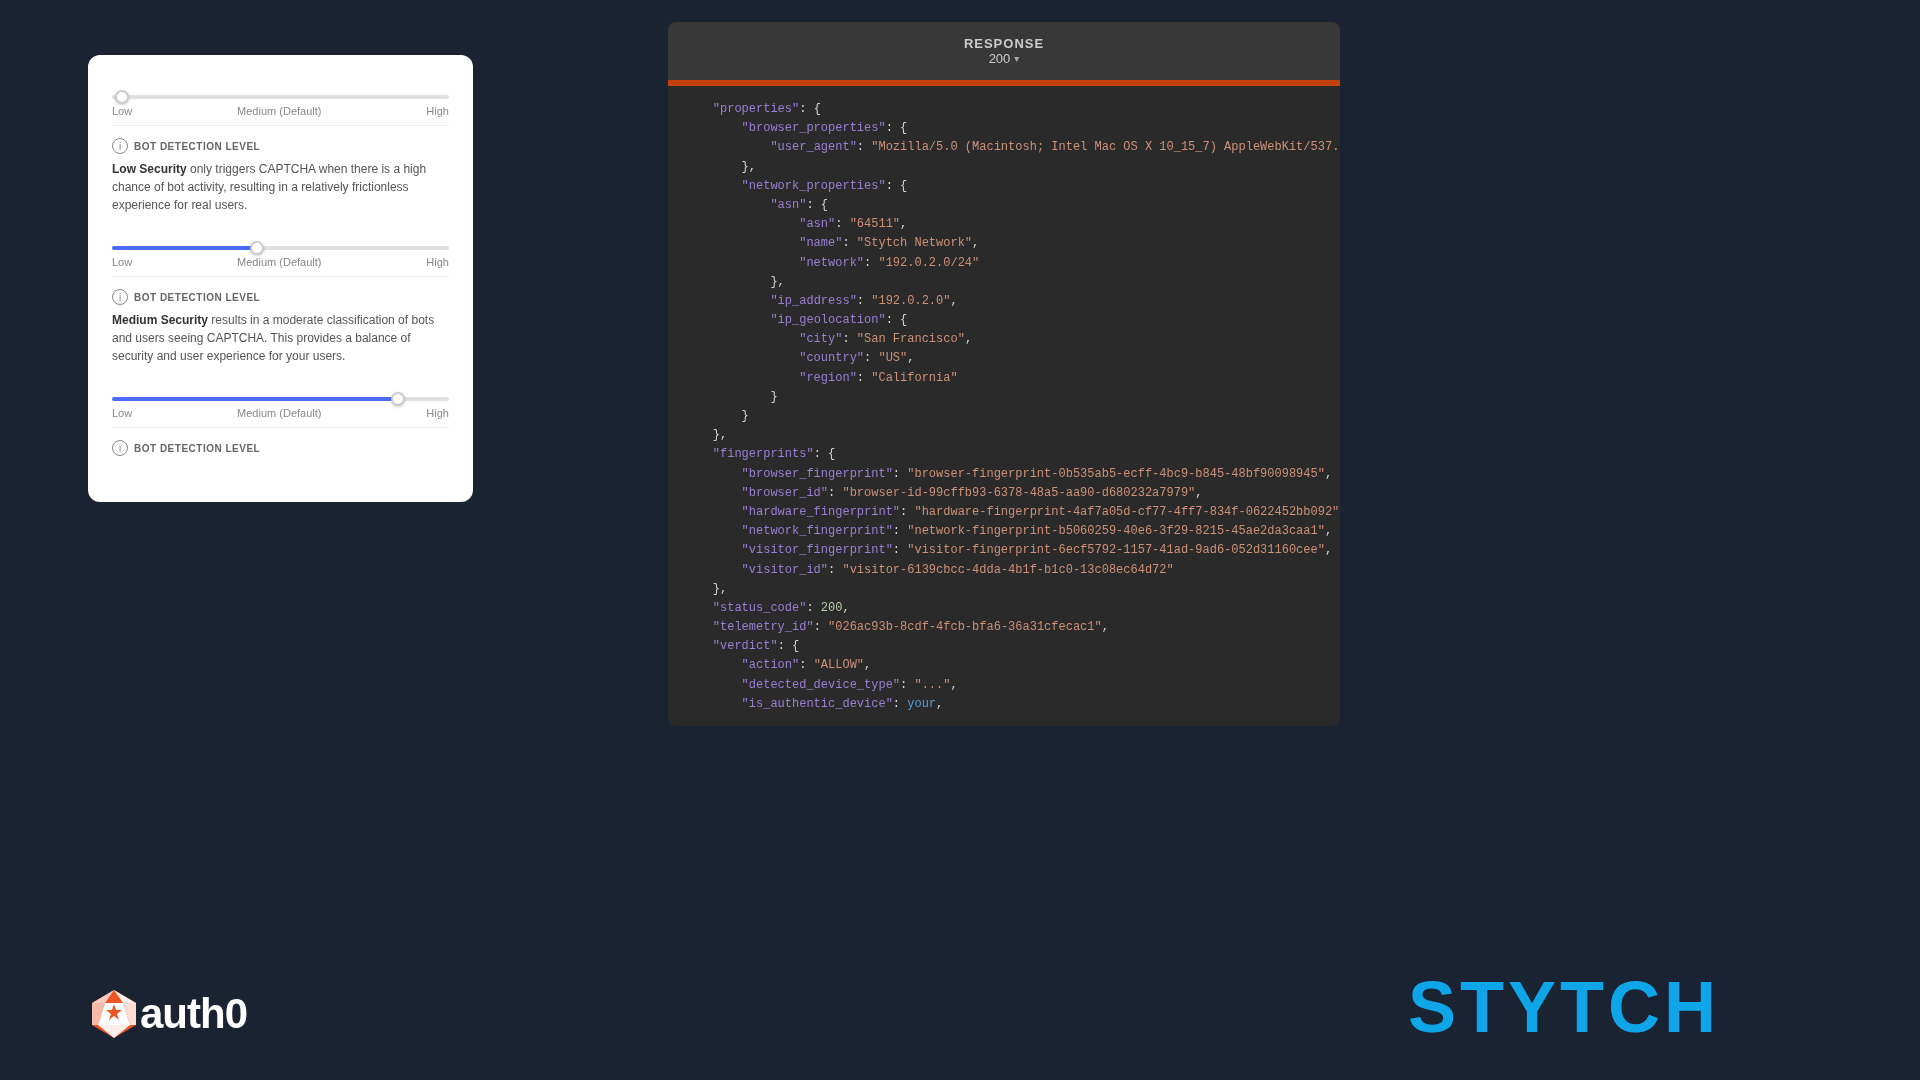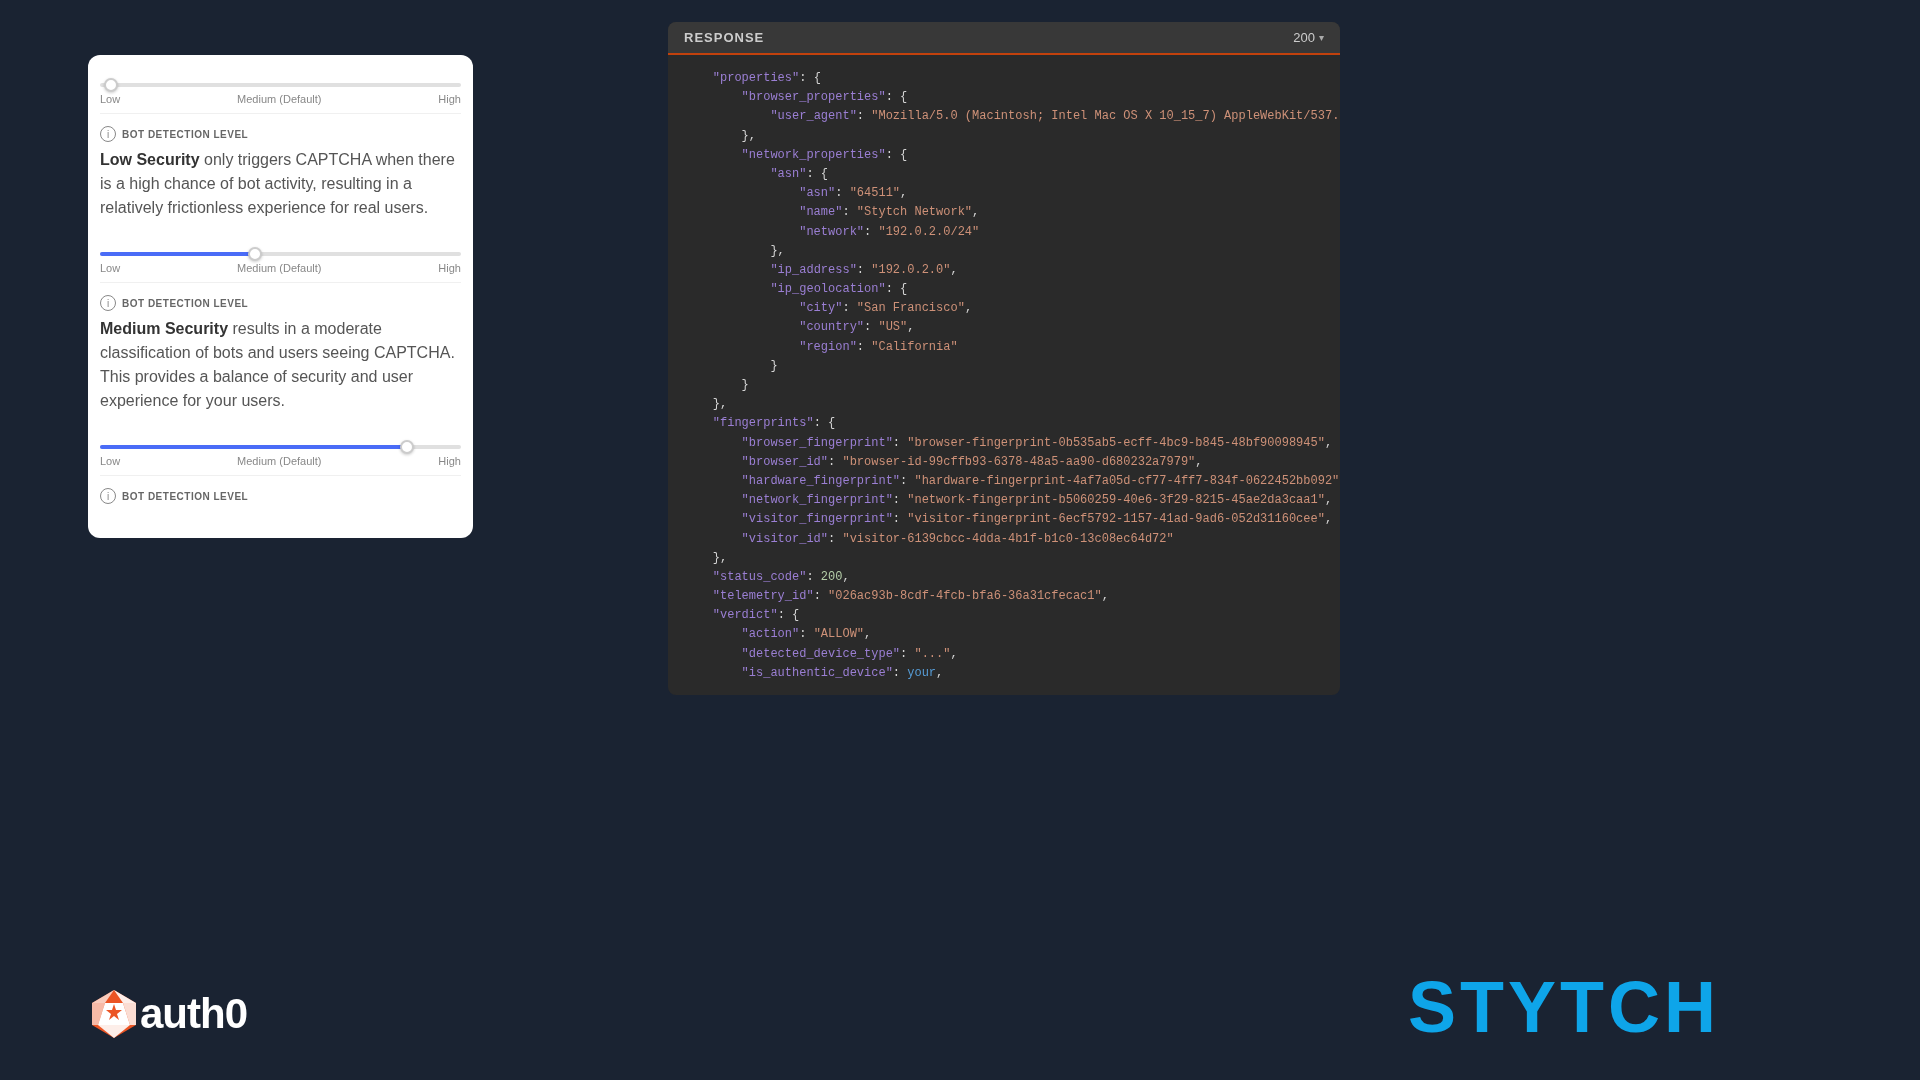--- a/index.html
+++ b/index.html
@@ -14,21 +14,21 @@
     }
 
     
     .left-panel {
       position: absolute;
       left: 88px;
       top: 55px;
       width: 385px;
       background: #ffffff;
       border-radius: 12px;
-      padding: 12px;
+      padding: 24px;
       display: flex;
       flex-direction: column;
       gap: 0;
     }
 
     .slider-section {
       padding: 16px 0 8px 0;
       border-bottom: 1px solid #f0f0f0;
       margin-bottom: 0;
     }
@@ -102,21 +102,21 @@
 
     .bot-detection-label {
       font-size: 10px;
       font-weight: 600;
       color: #666666;
       letter-spacing: 0.5px;
       text-transform: uppercase;
     }
 
     .bot-detection-text {
-      font-size: 16px;
+      font-size: 12px;
       color: #555555;
       line-height: 1.5;
     }
 
     .bot-detection-text strong {
       font-weight: 700;
       color: #333333;
     }
 
     
@@ -127,23 +127,24 @@
       width: 672px;
       background: #2a2a2a;
       border-radius: 8px;
       overflow: hidden;
     }
 
     .response-header {
       display: flex;
       align-items: center;
       justify-content: space-between;
-      padding: 8px 16px;
+      padding: 14px 16px;
       background: #383838;
-      border-bottom: 2px solid #c2410c;
+      border-bottom: 6px solid #c2410c;
+      flex-direction: column;
     }
 
     .response-title {
       font-size: 13px;
       font-weight: 600;
       color: #cccccc;
       letter-spacing: 1px;
     }
 
     .response-code {

